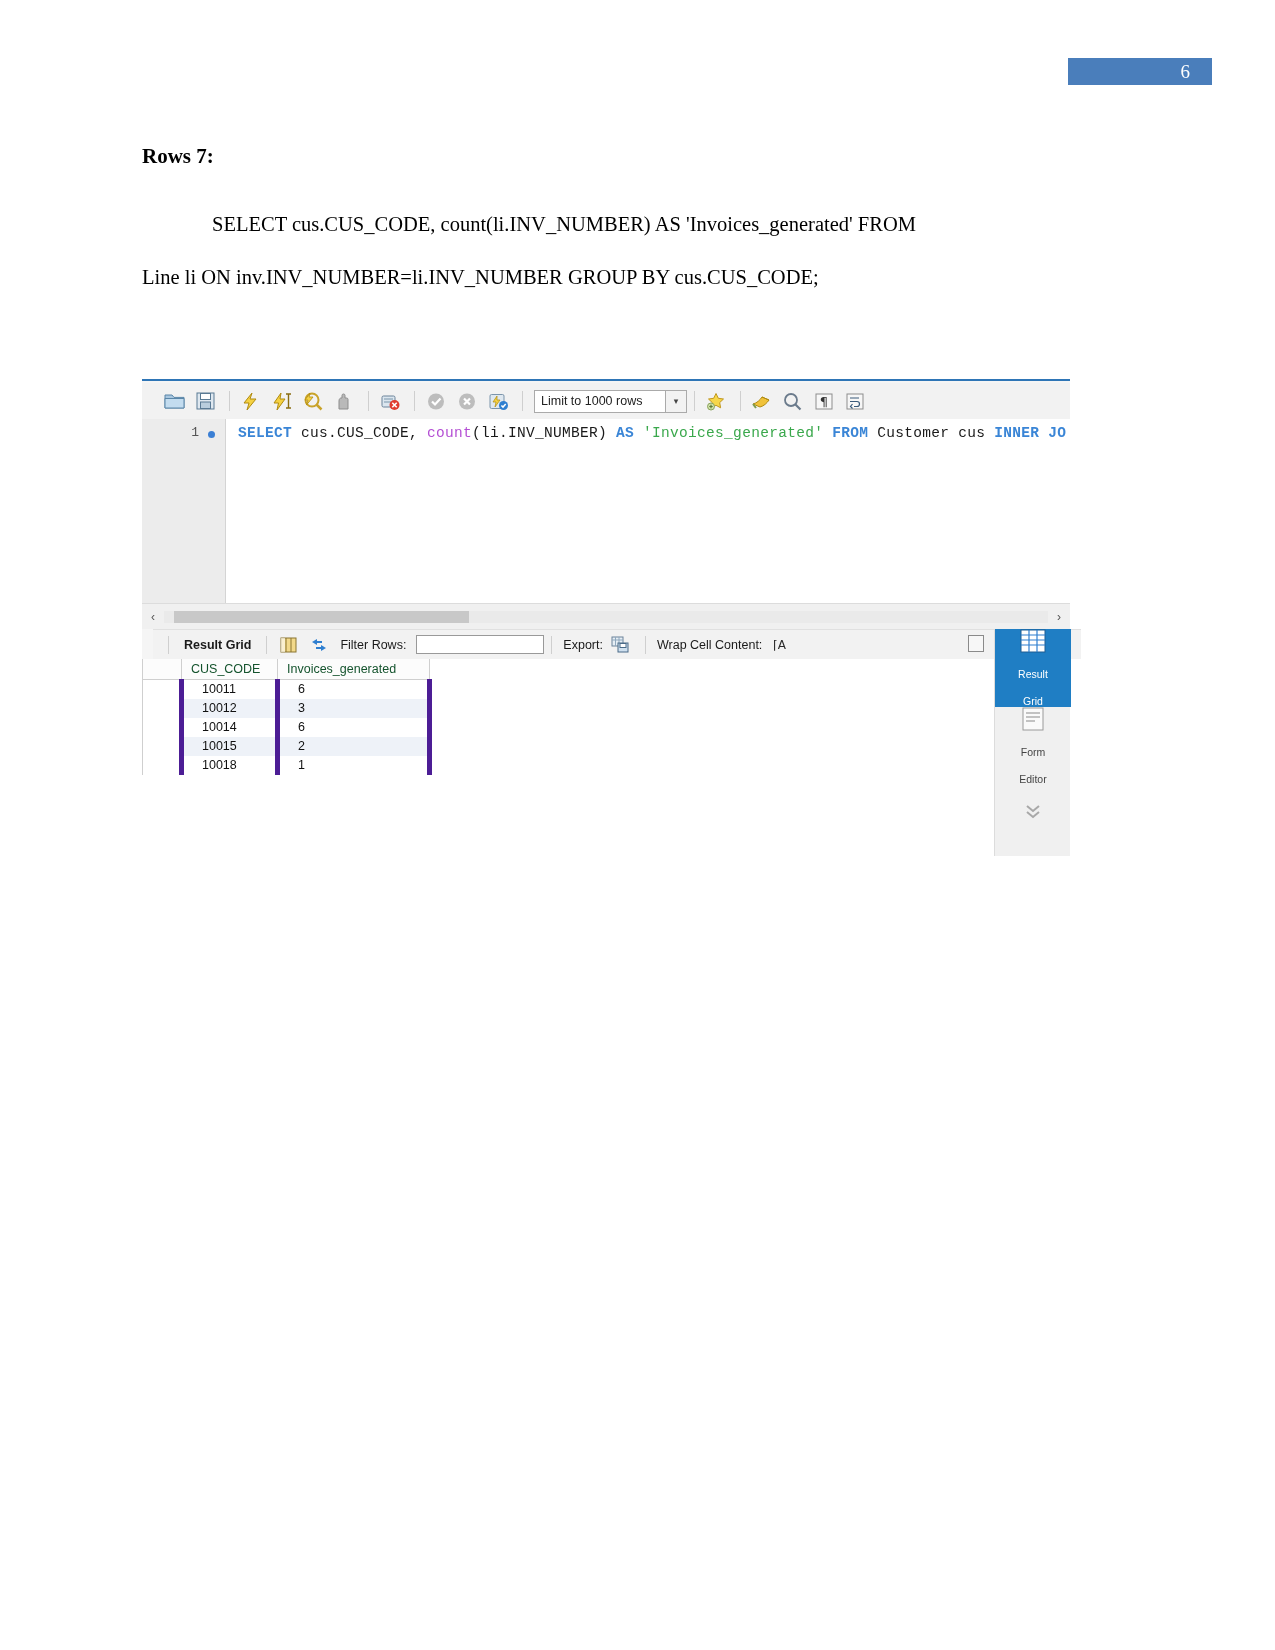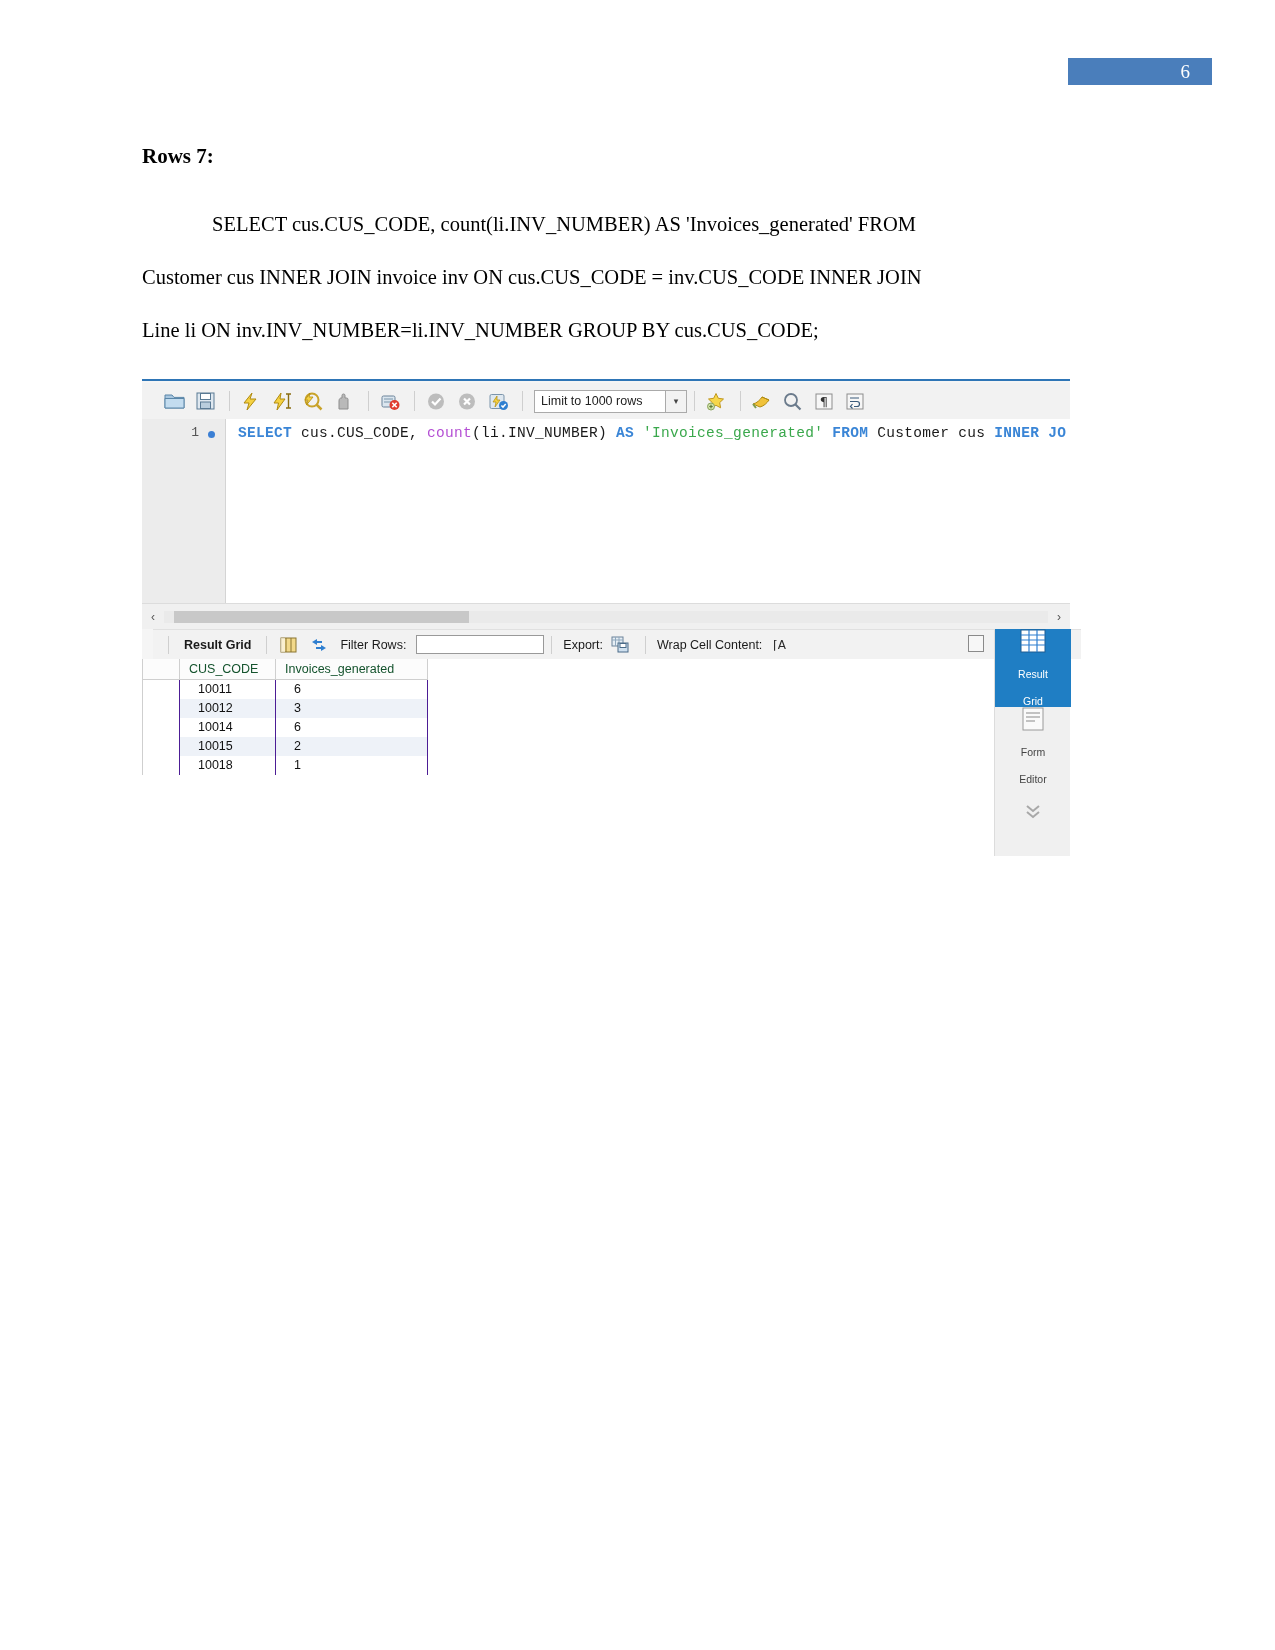--- a/index.html
+++ b/index.html
@@ -131,21 +131,21 @@
     position:absolute; left:0; top:278px; width:852px; height:197px;
     background:#ffffff;
   }
   table.rgrid { border-collapse:collapse; font-size:12.5px; color:#111; }
   table.rgrid th {
     background:#fcfcfc; border:1px solid #cfcfcf; border-top:none;
     font-weight:normal; padding:3px 9px; text-align:left; color:#14532d;
   }
   table.rgrid th.rowhdr { width:34px; padding:3px; }
   table.rgrid td {
-    border-left:1px solid #e3e3e3; border-right:1px solid #4c1d95;
+    border-left:1px solid #e3e3e3; border-right:5px solid #4c1d95;
     padding:2px 18px; height:19px;
   }
   table.rgrid td.rowhdr { width:34px; background:#fff; border-left:1px solid #cfcfcf; }
   tr.alt td { background:#eef2f8; }
   td.c-code { width:96px; }
   td.c-val  { width:152px; }
   
   .side-panel {
     position:absolute; right:0; top:248px; width:76px; height:227px;
     background:#f0f0f0; border-left:1px solid #dcdcdc;
@@ -169,21 +169,20 @@
 <div class="doc-header">
   <div class="page-badge">
     <span class="page-badge-num">6</span>
   </div>
 </div>
 
 <div class="query-heading">Rows 7:</div>
 
 <div class="sql-para">
   <span class="sql-line first">SELECT  cus.CUS_CODE,  count(li.INV_NUMBER)  AS  'Invoices_generated'  FROM</span>
-  <span class="sql-line">Customer cus INNER JOIN invoice inv ON cus.CUS_CODE = inv.CUS_CODE INNER JOIN</span>
   <span class="sql-line">Line li ON inv.INV_NUMBER=li.INV_NUMBER GROUP BY cus.CUS_CODE;</span>
 </div>
 
 <div class="wb">
 
   <div class="wb-toolbar">
     <div class="tb-btn">
       <svg width="21" height="18" viewBox="0 0 21 18">
           <path d="M1 3h7l2 2.4h10V16H1z" fill="#a9c7e0" stroke="#5a86a8" stroke-width="1"></path>
           <path d="M1 6.5h19V16H1z" fill="#c3dcef" stroke="#5a86a8" stroke-width="1"></path>

